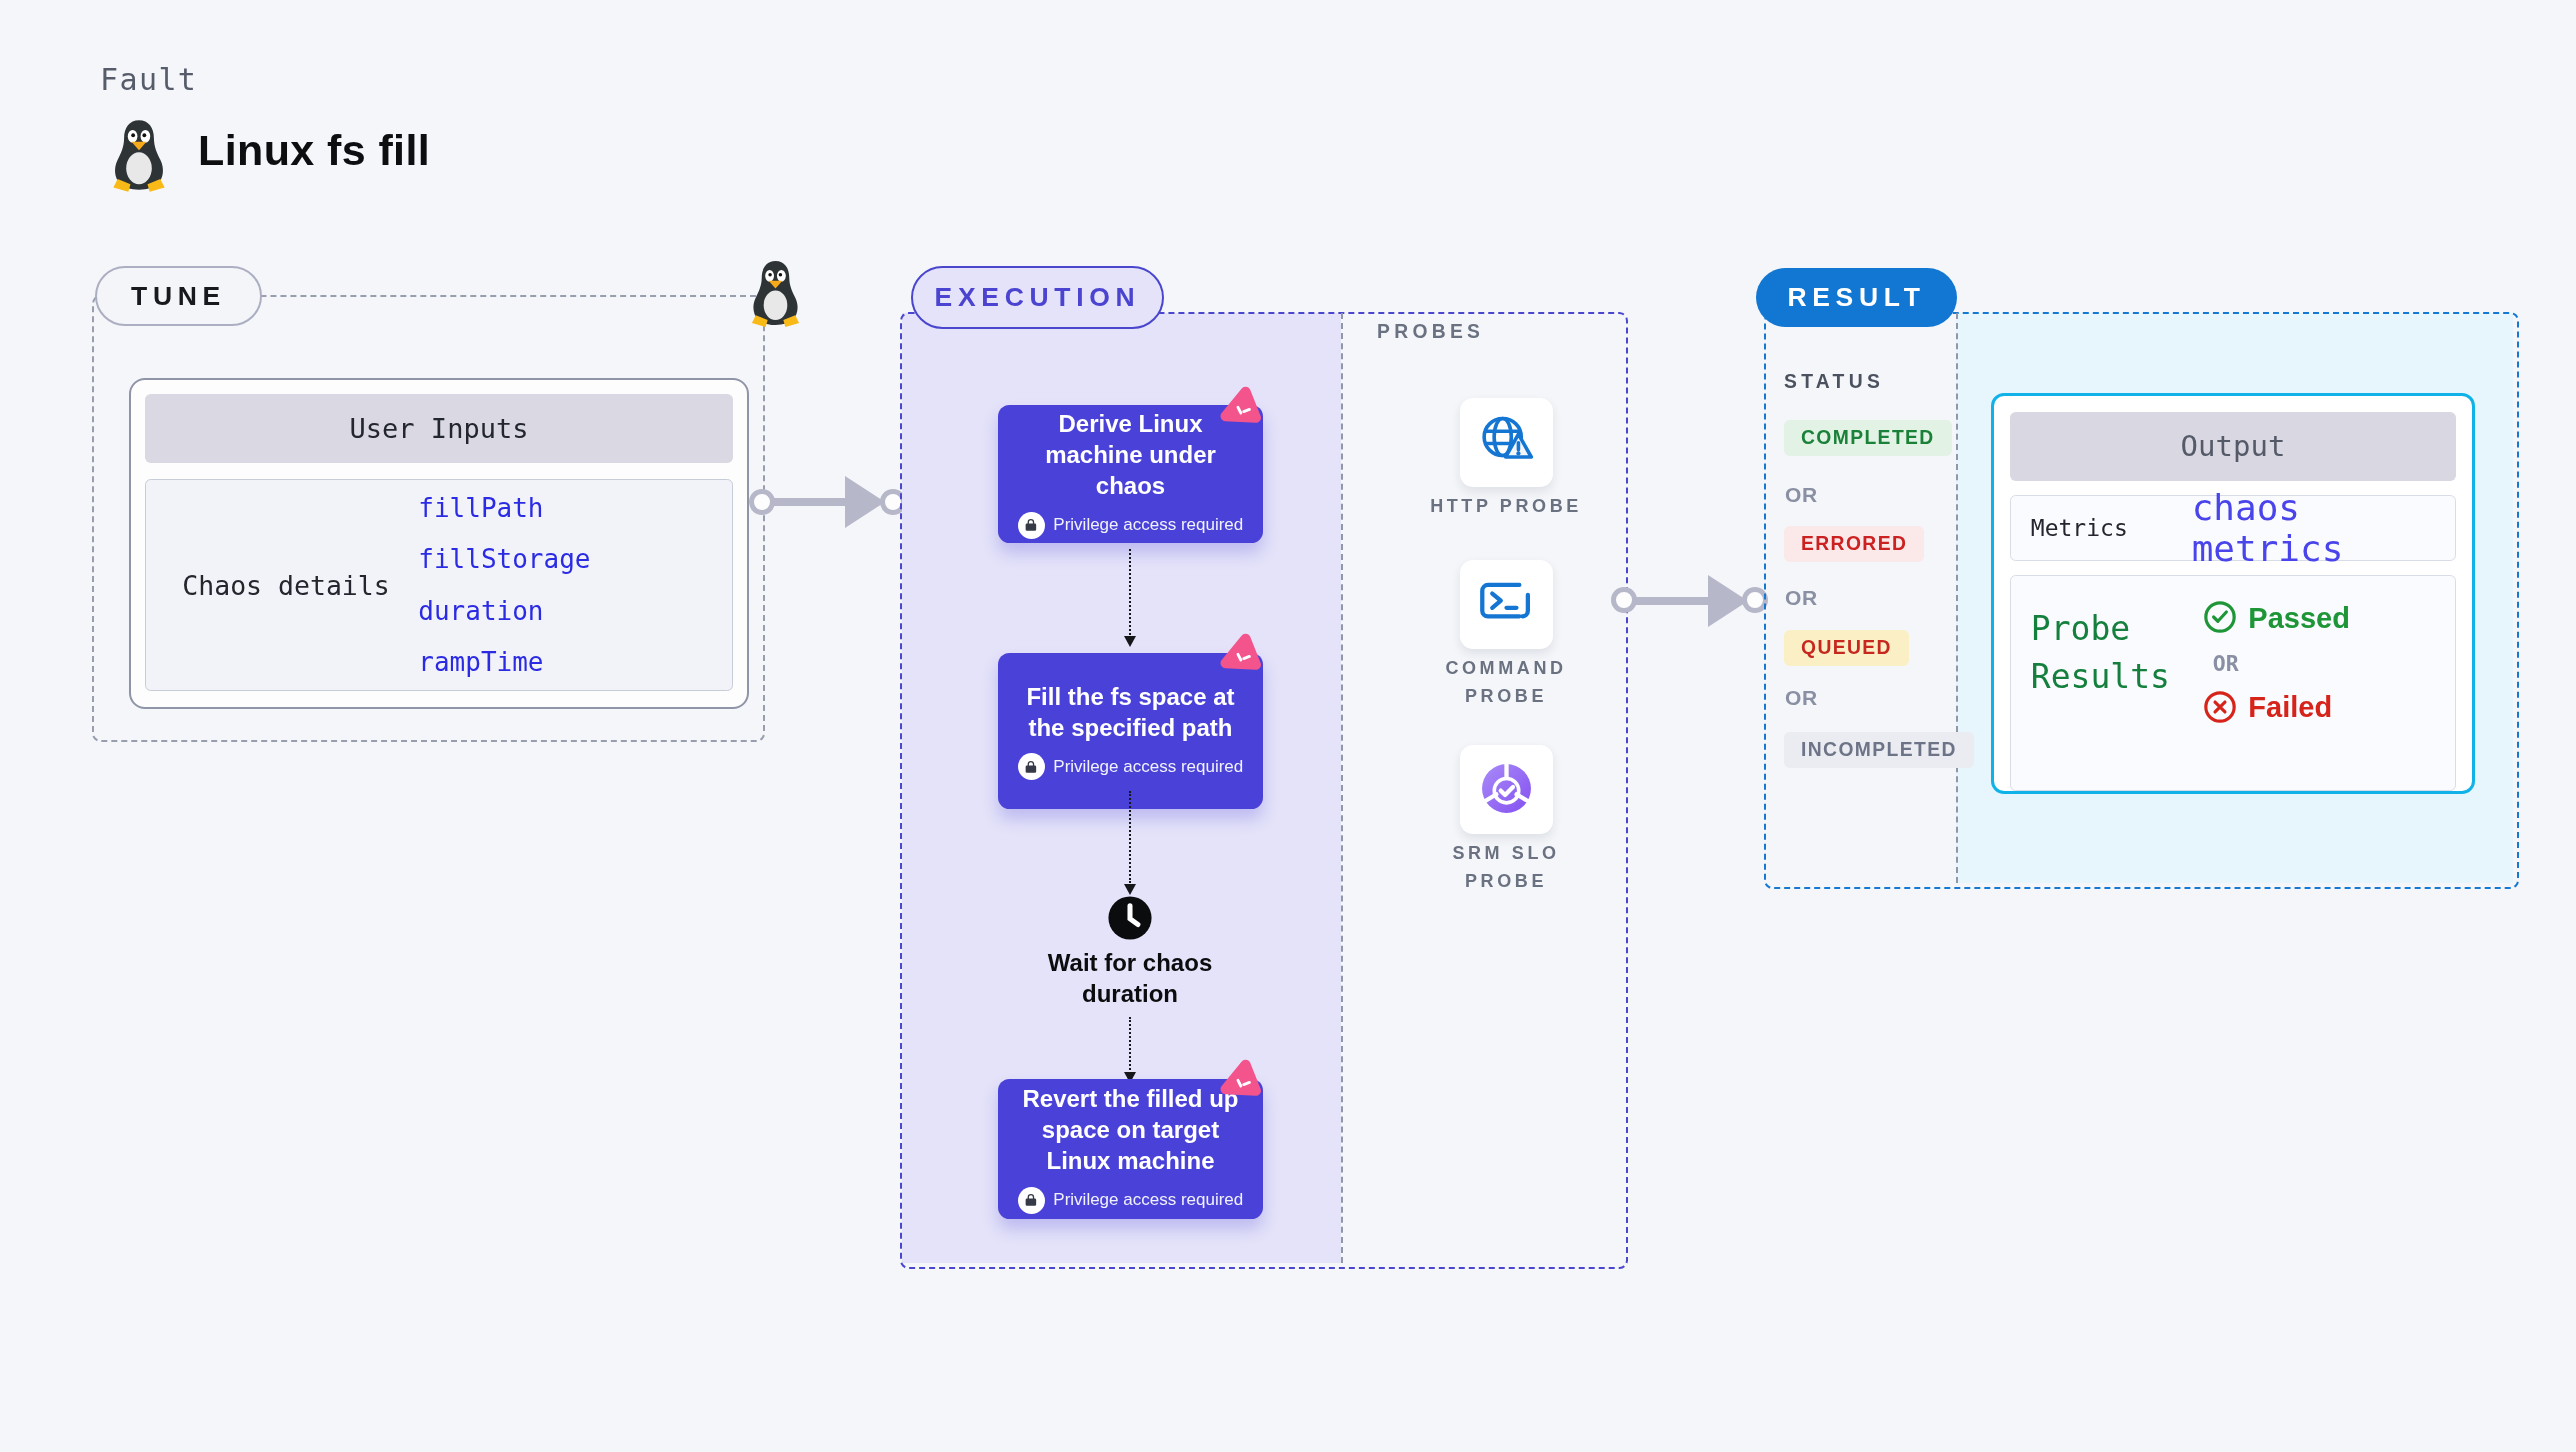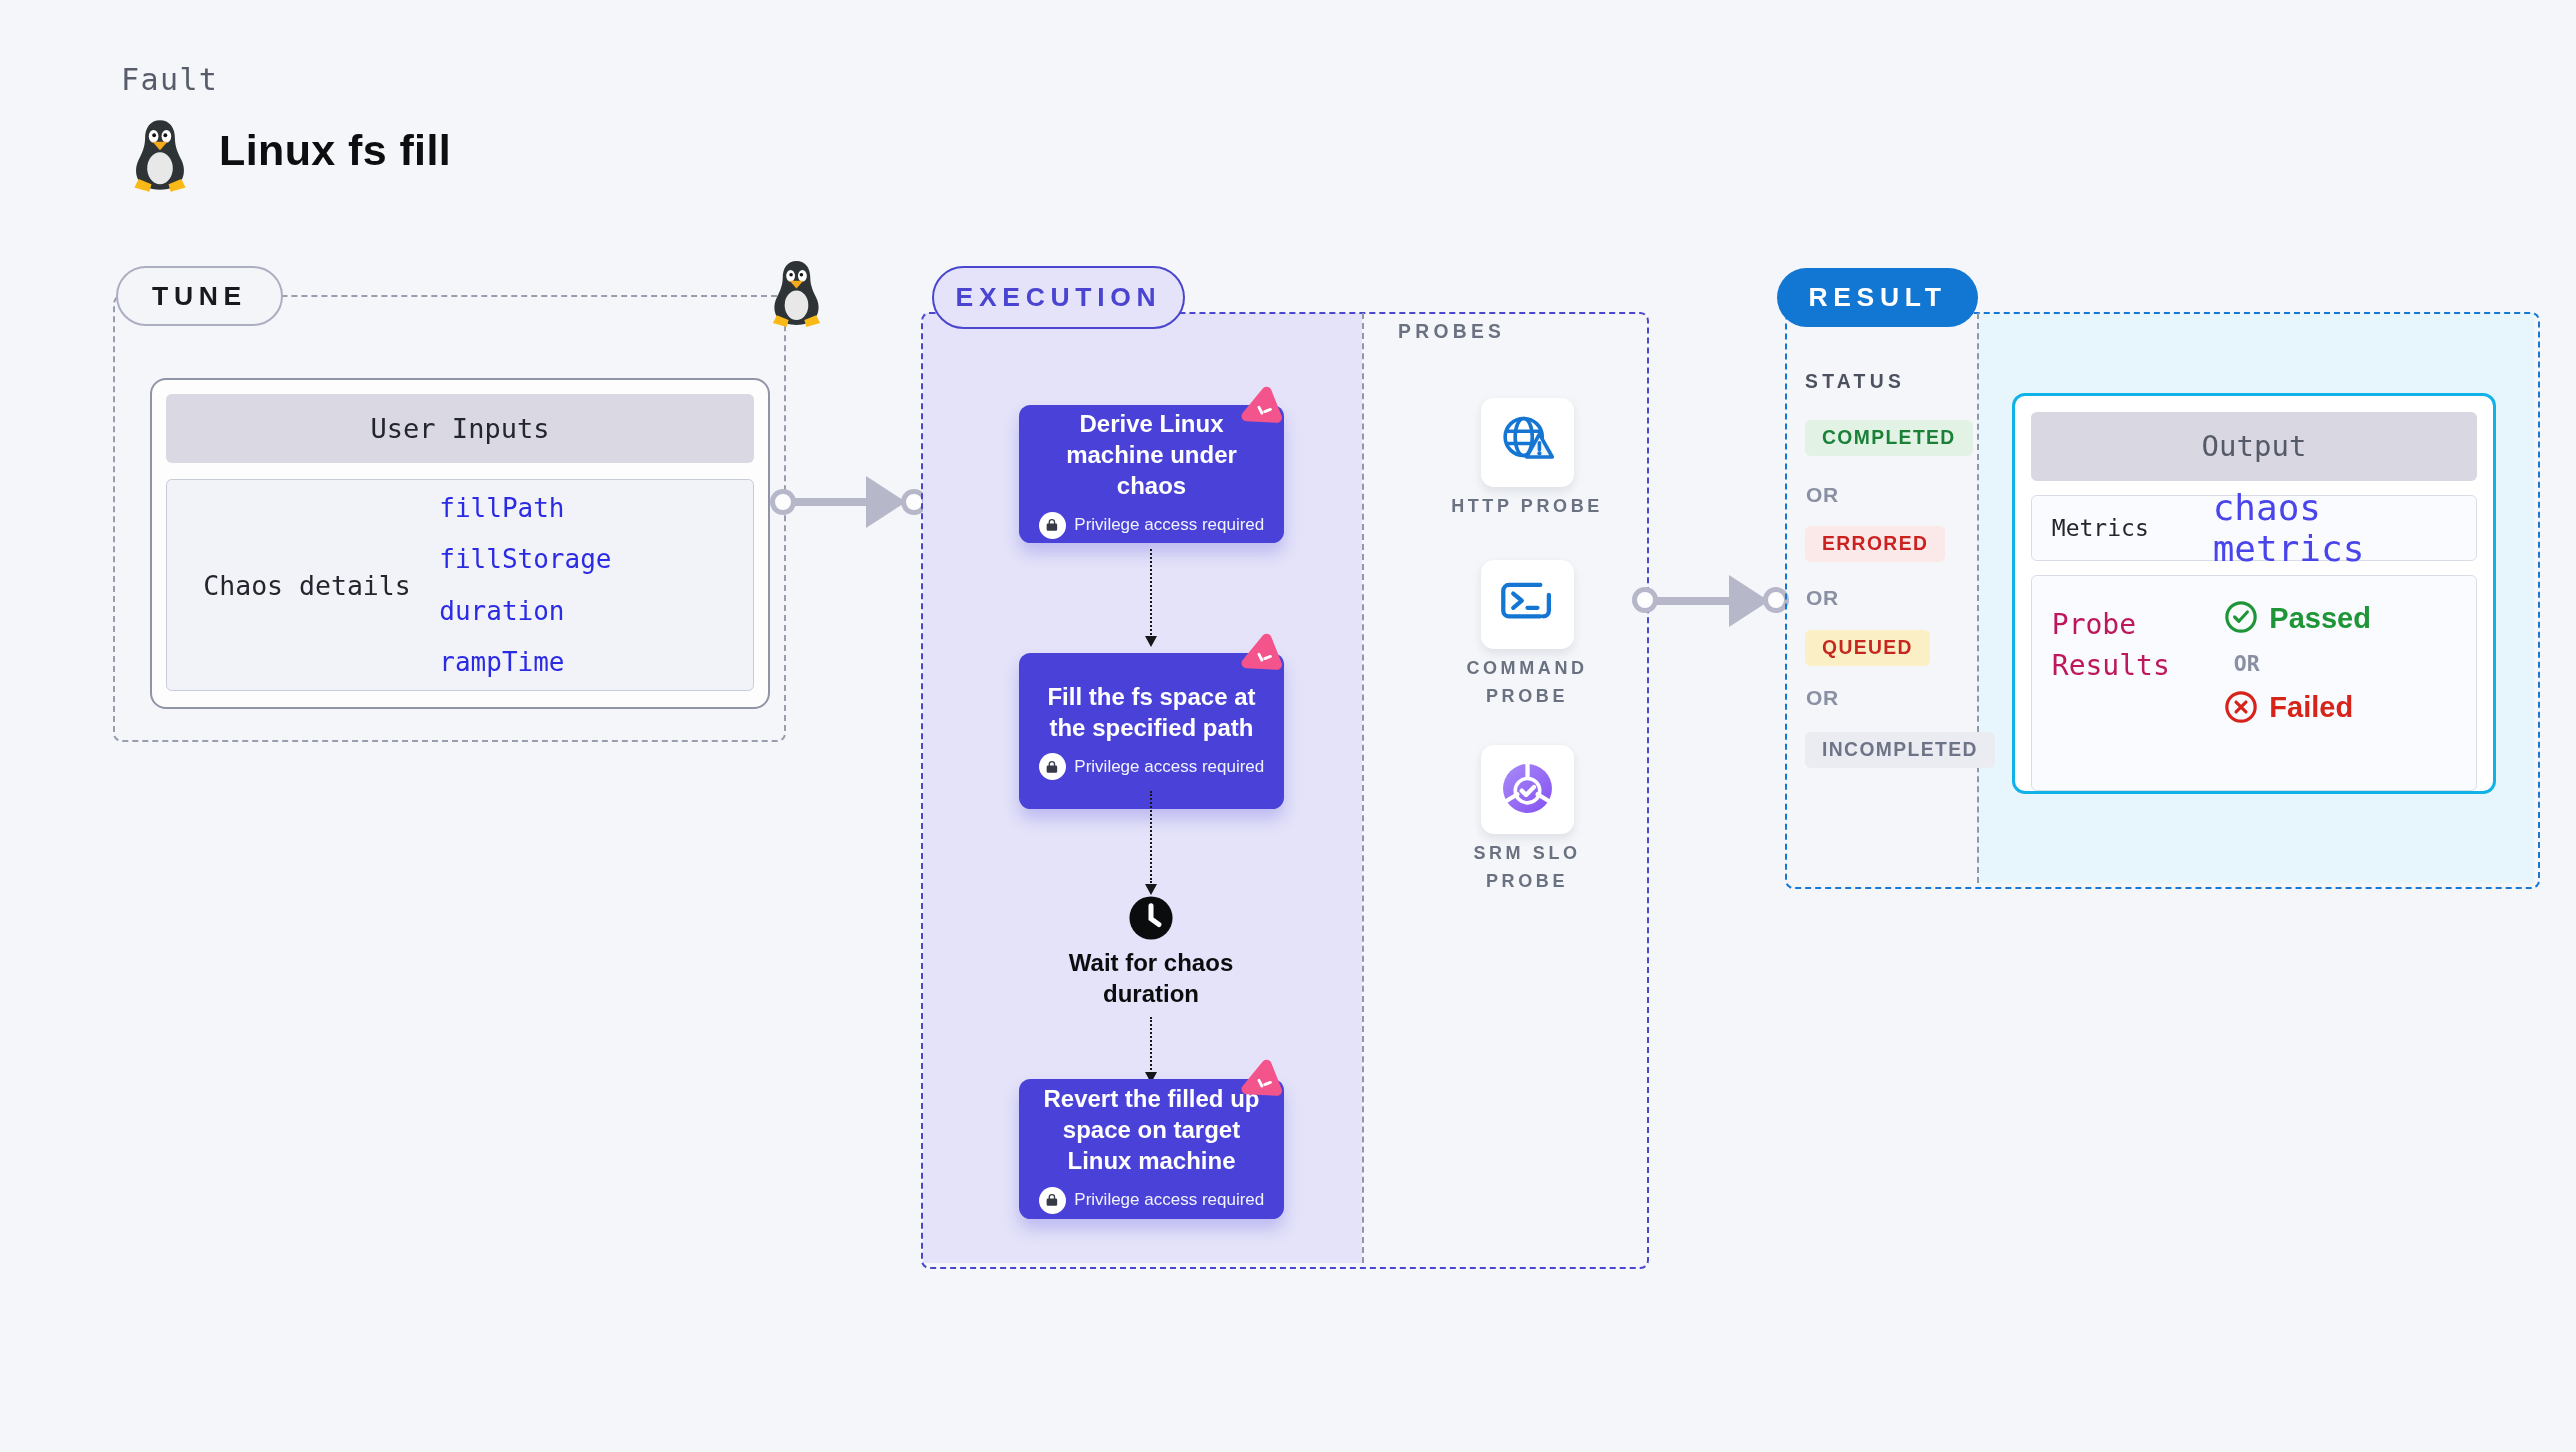--- a/index.html
+++ b/index.html
@@ -1,18 +1,18 @@
 <!DOCTYPE html>
 <html style="font-size:11.5px"><head>
 <meta charset="utf-8">
 <style>
   html,body{margin:0;padding:0;background:#F4F6F9;}
   .canvas{position:relative;width:2576px;height:1452px;background:#F4F6F9;overflow:hidden;
           font-family:"Liberation Sans",sans-serif;}
-  .abs{position:absolute;margin-left:21px;}
+  .abs{position:absolute;}
   .mono{font-family:"DejaVu Sans Mono","Liberation Mono",monospace;}
   .sans{font-family:"Liberation Sans",sans-serif;}
 
   
   .eyebrow{left:100px;top:62px;font-size:30px;color:#575C6B;letter-spacing:1.4px;}
   .page-title{left:198px;top:126px;font-size:43px;font-weight:800;color:#0D0E10;letter-spacing:0.4px;}
 
   
   .pill{display:flex;align-items:center;justify-content:center;border-radius:34px;
         font-weight:bold;letter-spacing:5.7px;font-size:26.5px;}
@@ -85,21 +85,21 @@
   
   .output-card{left:1991px;top:393px;width:484px;height:401px;background:#fff;border:3.6px solid #10B2E8;
                border-radius:13px;padding:15.8px;box-sizing:border-box;}
   .output-header{height:69px;background:#D9D8E2;border-radius:5.7px;display:flex;align-items:center;
                  justify-content:center;font-size:29px;color:#555A68;}
   .output-row{border:1.4px solid #D8DCE6;border-radius:5.7px;background:#FAFBFE;box-sizing:border-box;}
   .metrics-row{margin-top:14.3px;height:66px;display:flex;align-items:center;}
   .metrics-label{font-size:23px;color:#23262E;padding-left:20px;width:172px;}
   .metrics-link{font-size:36px;color:#4A45EA;cursor:pointer;}
   .proberes-row{margin-top:14.3px;height:216px;display:flex;}
-  .proberes-label{font-size:28px;color:#be185d;padding-left:20px;padding-top:29px;width:172px;line-height:1.45;}
+  .proberes-label{font-size:33px;color:#15803d;padding-left:20px;padding-top:29px;width:172px;line-height:1.45;}
   .proberes-col{padding-top:24px;}
   .verdict{display:flex;align-items:center;gap:11.5px;}
   .verdict-passed{font-size:29px;font-weight:bold;color:#1E9638;}
   .verdict-failed{font-size:29px;font-weight:bold;color:#D6241B;}
   .verdict-or{font-size:21.5px;color:#8A90A3;margin:14.3px 0 14.3px 10px;font-weight:bold;}
 </style>
 </head>
 <body>
 
 <div class="canvas">

